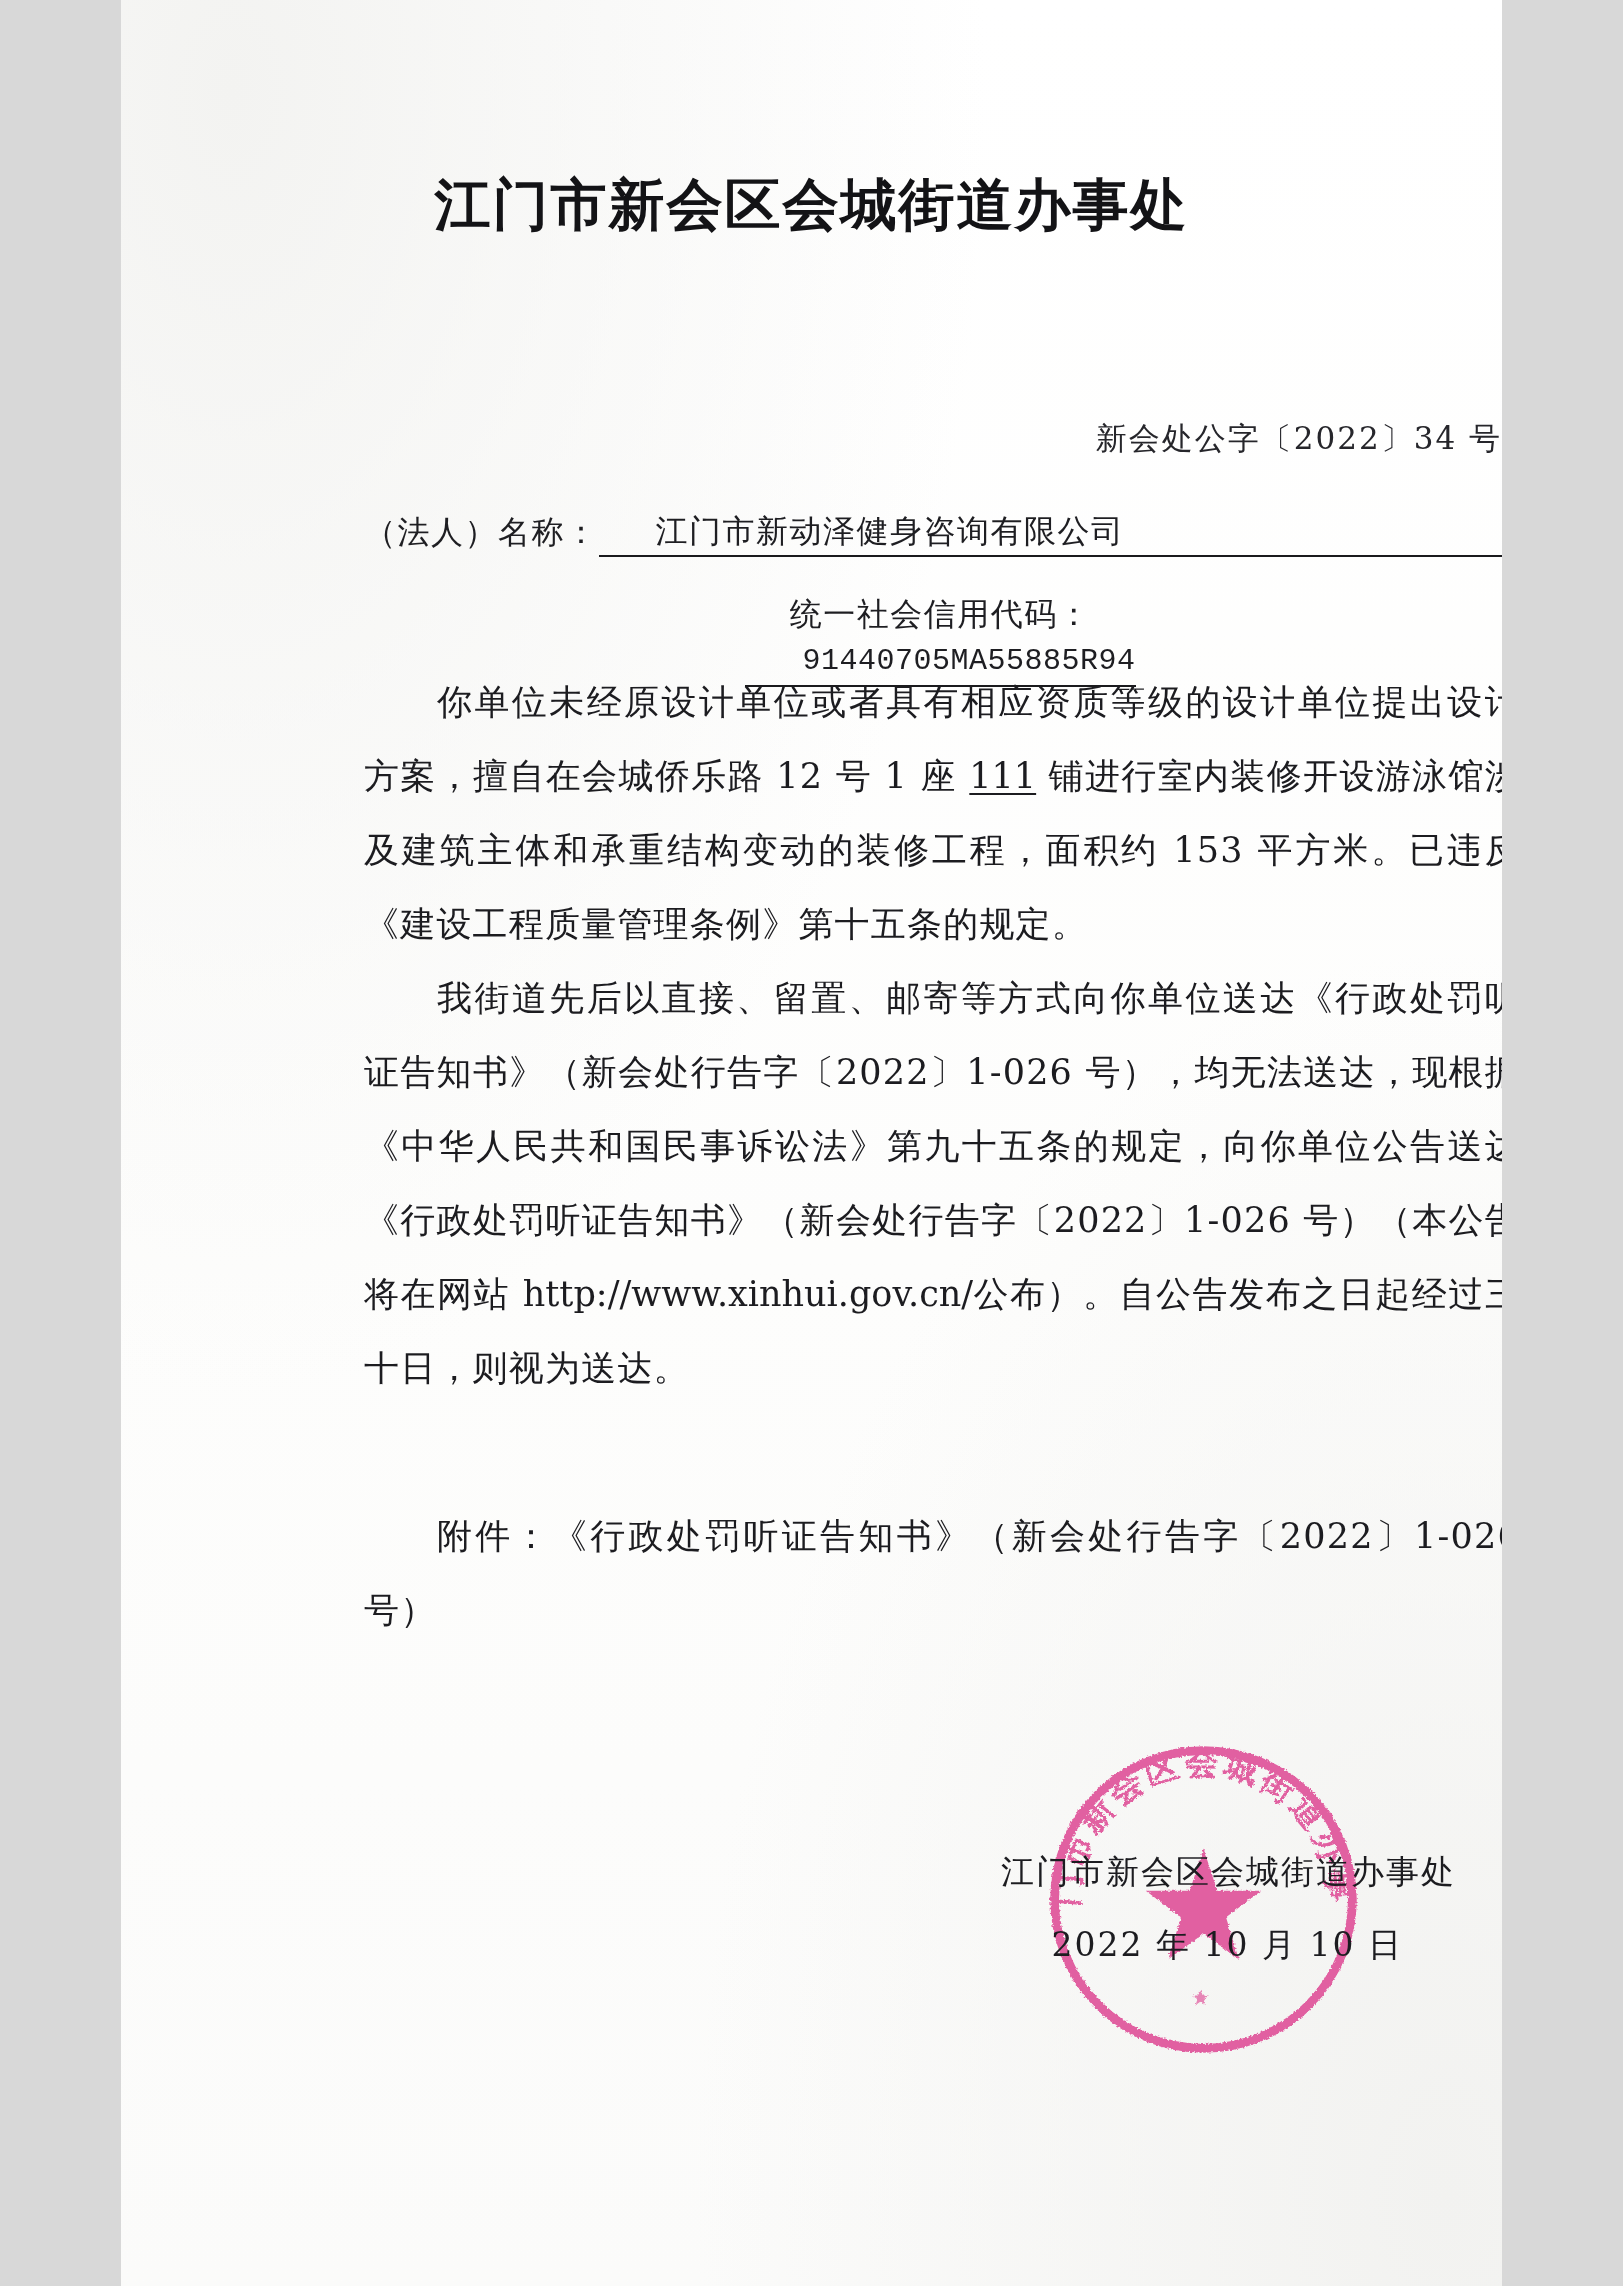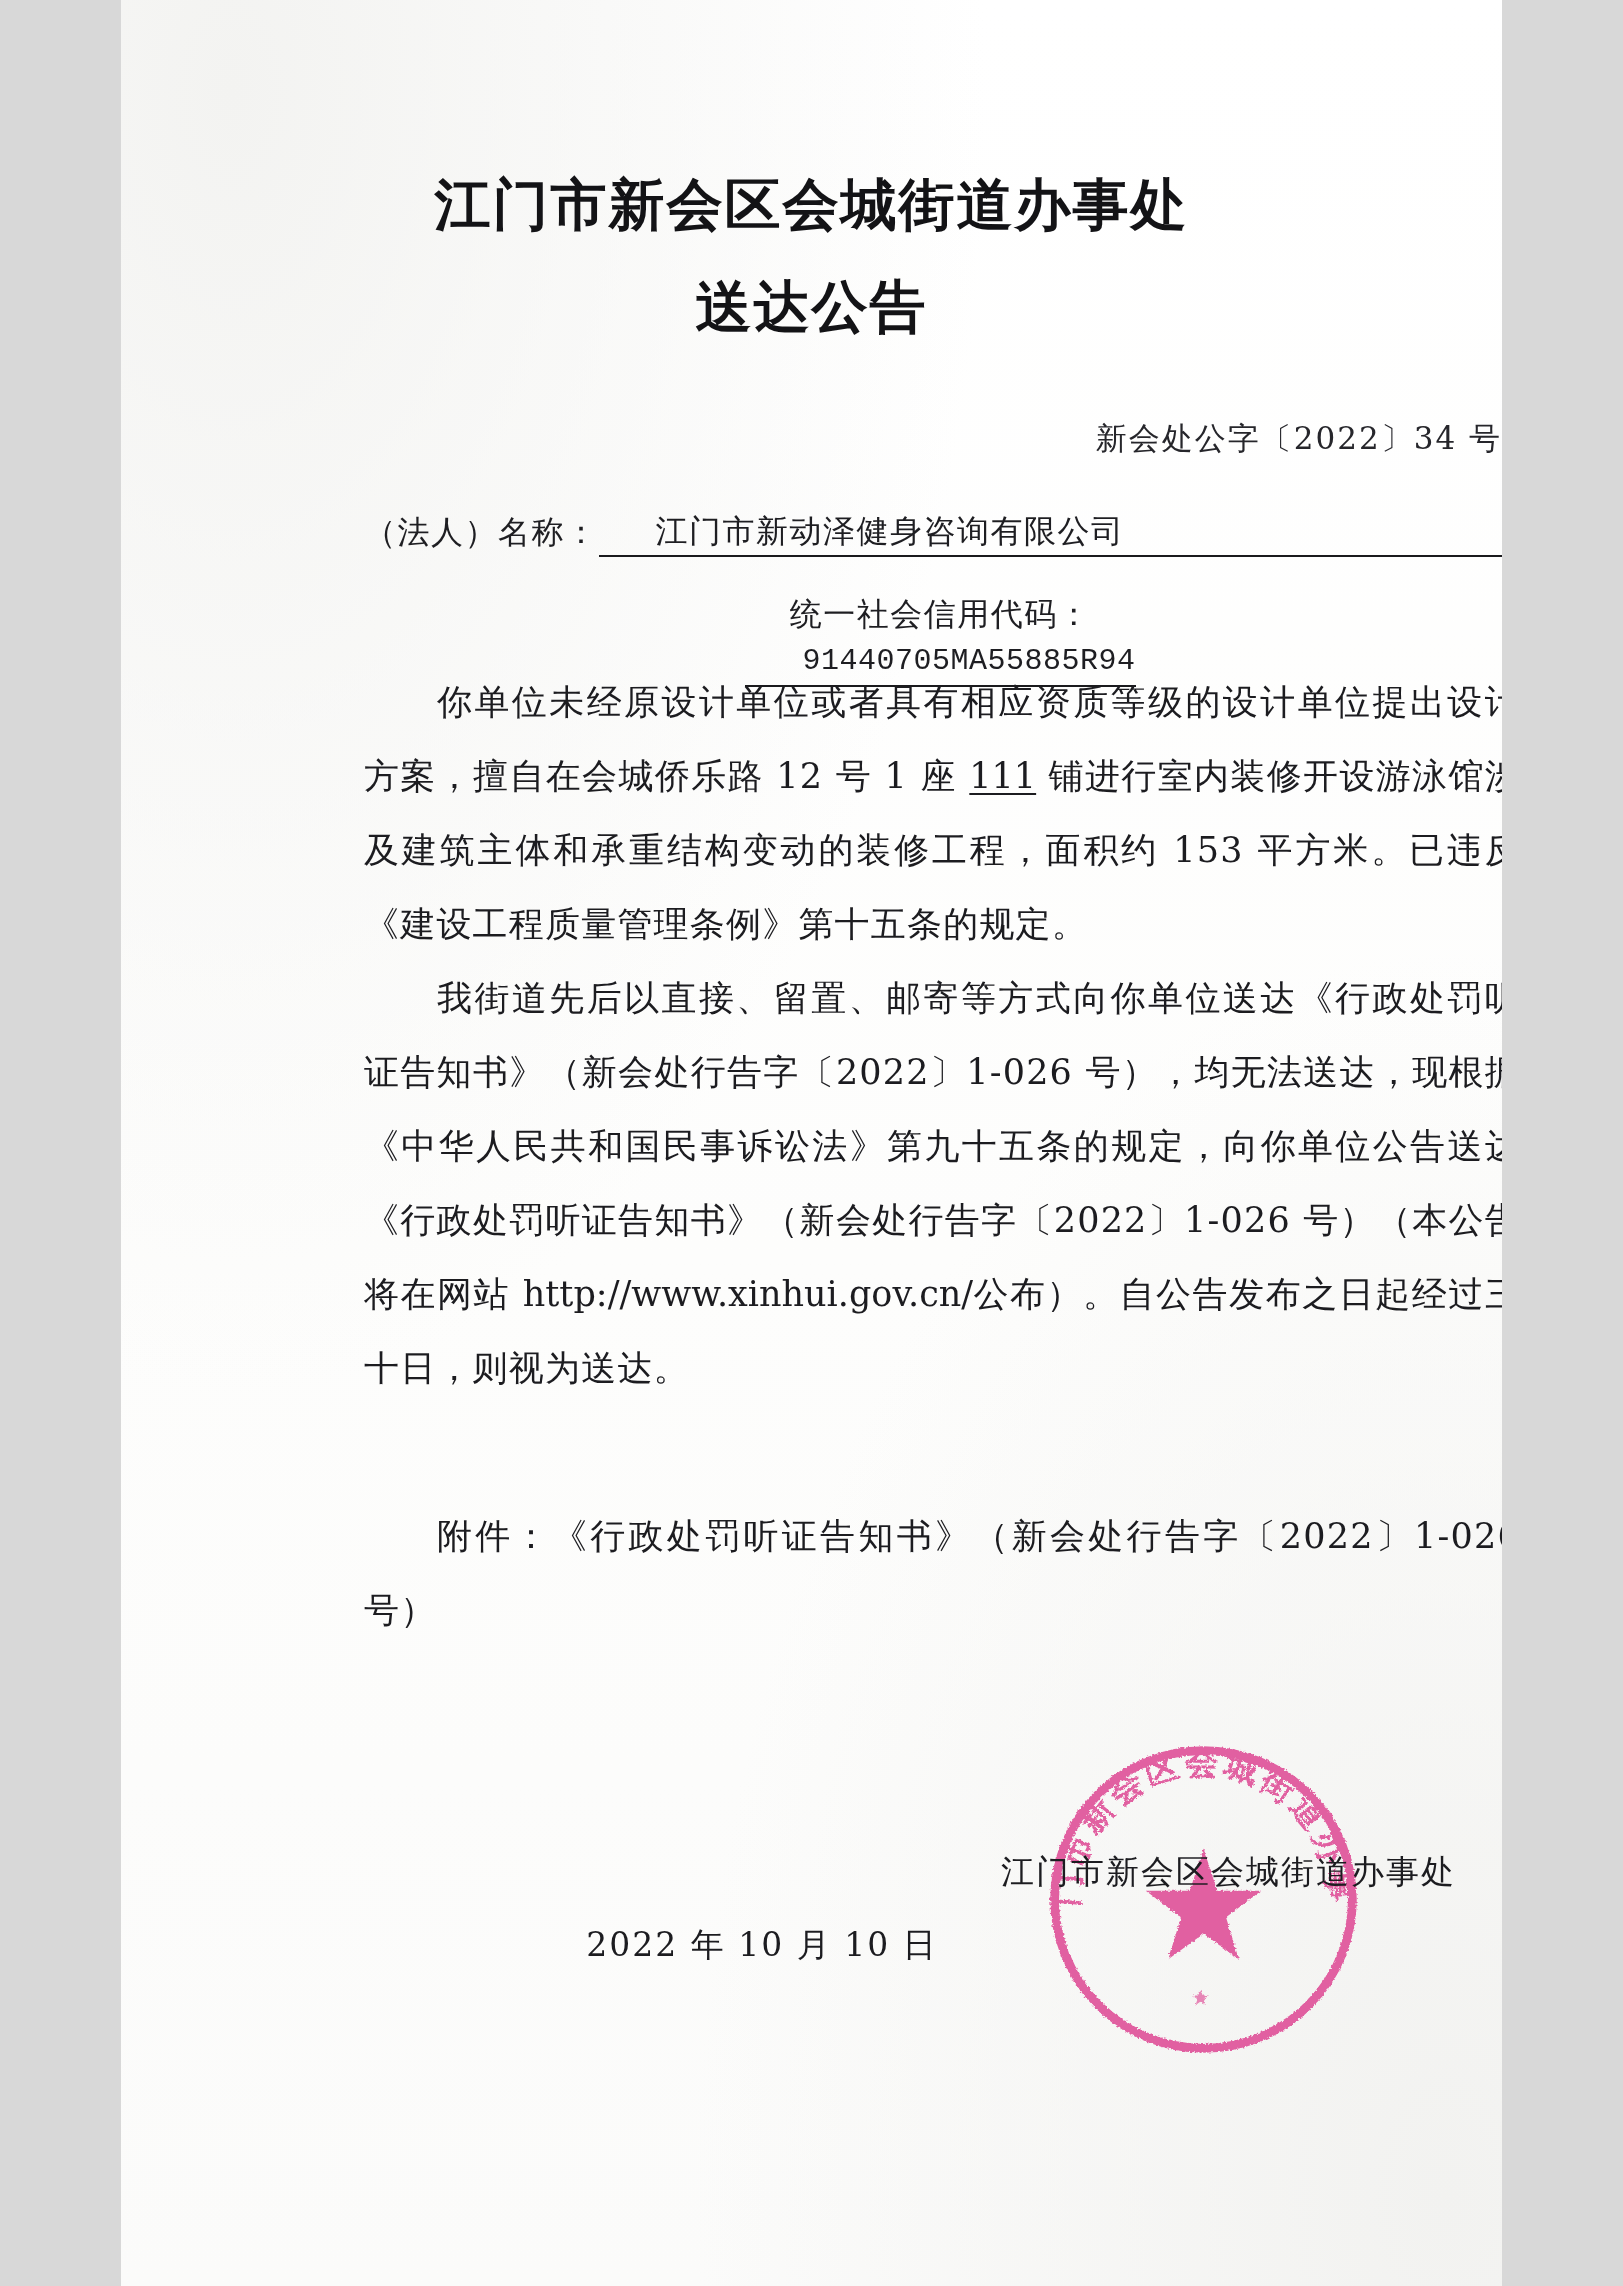--- a/index.html
+++ b/index.html
@@ -116,42 +116,41 @@
     left: 0;
     width: 1392px;
     text-align: right;
     font-size: 33px;
     line-height: 73px;
     letter-spacing: 2px;
     color: #1c1c20;
     z-index: 3;
   }
   #sig-org { padding-right: 57px; }
-  #sig-date { padding-right: 110px; text-align: center; }
+  #sig-date { padding-right: 110px; }
 
   
   #official-seal {
     position: absolute;
     left: 916px;
     top: 1733px;
     width: 333px;
     height: 333px;
     z-index: 2;
     pointer-events: none;
     opacity: 0.93;
   }
   #official-seal svg { display: block; width: 100%; height: 100%; }
 </style>
 </head>
 <body>
 
 <div id="page">
 
   <div class="doc-title" id="title-line1">江门市新会区会城街道办事处</div>
-  <div class="doc-title" id="title-line2">送达公告</div>
 
   <div id="doc-number">新会处公字〔2022〕34 号</div>
 
   <div class="field-row" id="field-legal-name">
     <span class="field-label">（法人）名称：</span>
     <span class="field-value-wrap">江门市新动泽健身咨询有限公司</span>
   </div>
 
   <div class="field-row" id="field-credit-code">
     <span class="field-label">统一社会信用代码：</span>

